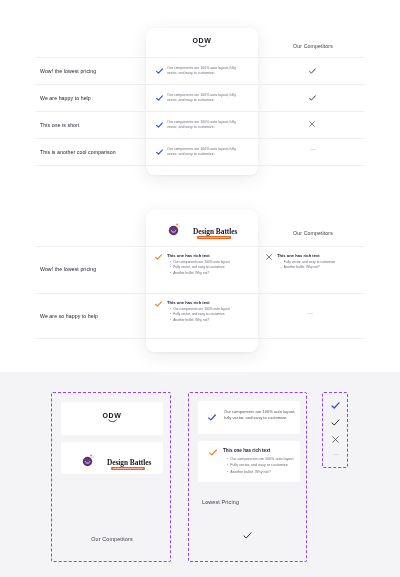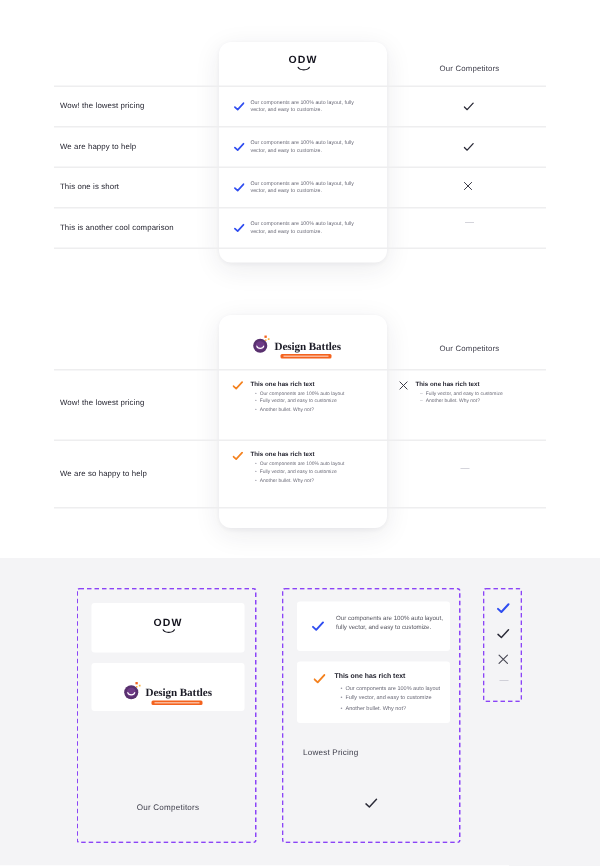--- a/index.html
+++ b/index.html
@@ -49,21 +49,21 @@
 
   
   .odw-logo { position:absolute; text-align:center; }
   .odw-logo .wm {
     font-size:7px; font-weight:bold; letter-spacing:.7px; color:#12121c;
     font-family:"Liberation Sans", sans-serif;
   }
   .odw-logo .swoosh { display:block; margin:0 auto; }
 
   
-  .db-logo { position:absolute; display:flex; align-items:center; gap:2px; }
+  .db-logo { position:absolute; display:flex; align-items:center; gap:12px; }
   .db-logo .db-text { position:relative; }
   .db-logo .db-name {
     font-size:7.4px; font-weight:bold; color:#1b1b26; letter-spacing:-.05px;
     font-family:"Liberation Serif", serif;
   }
   .db-logo .db-bar {
     position:absolute; left:4px; bottom:-1px; width:34px; height:3.2px;
     background:#f4631e; border-radius:1px;
   }
   .db-logo .db-bar::after{

